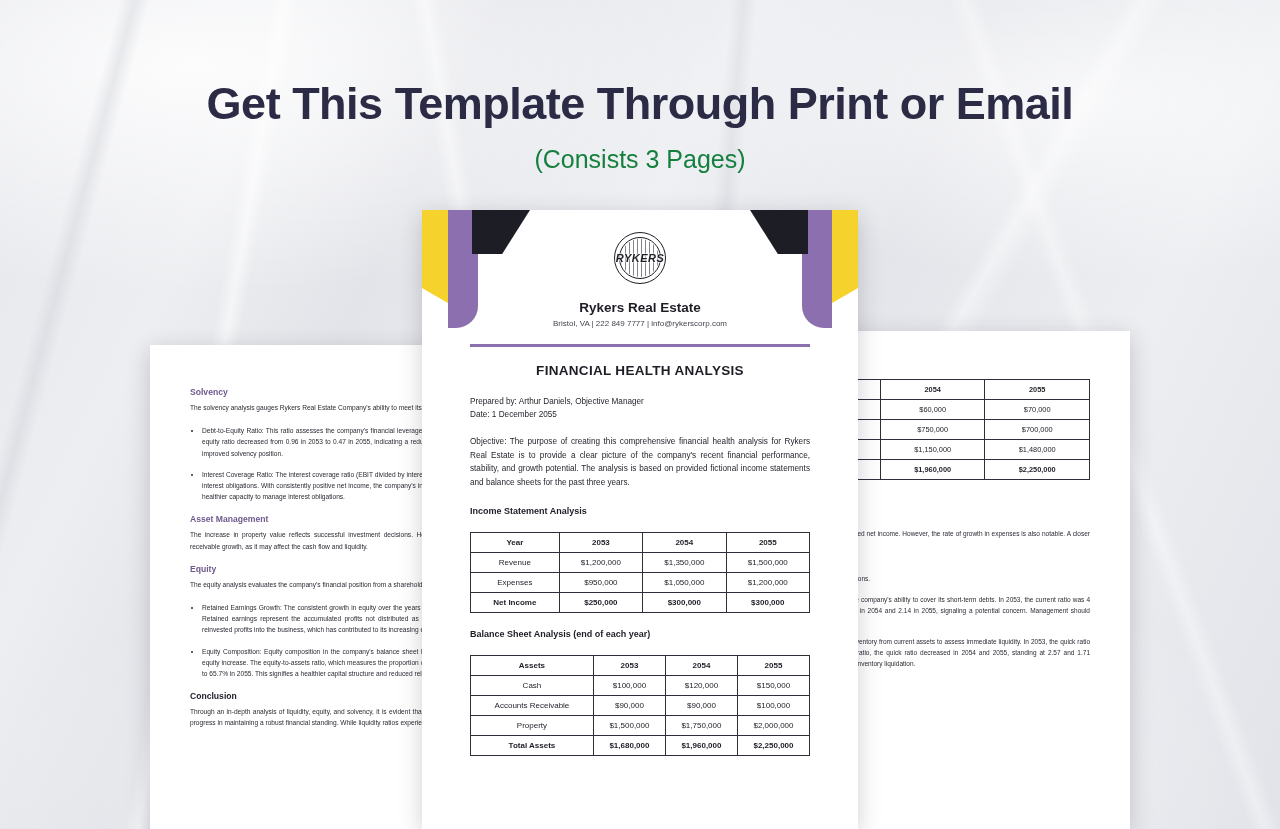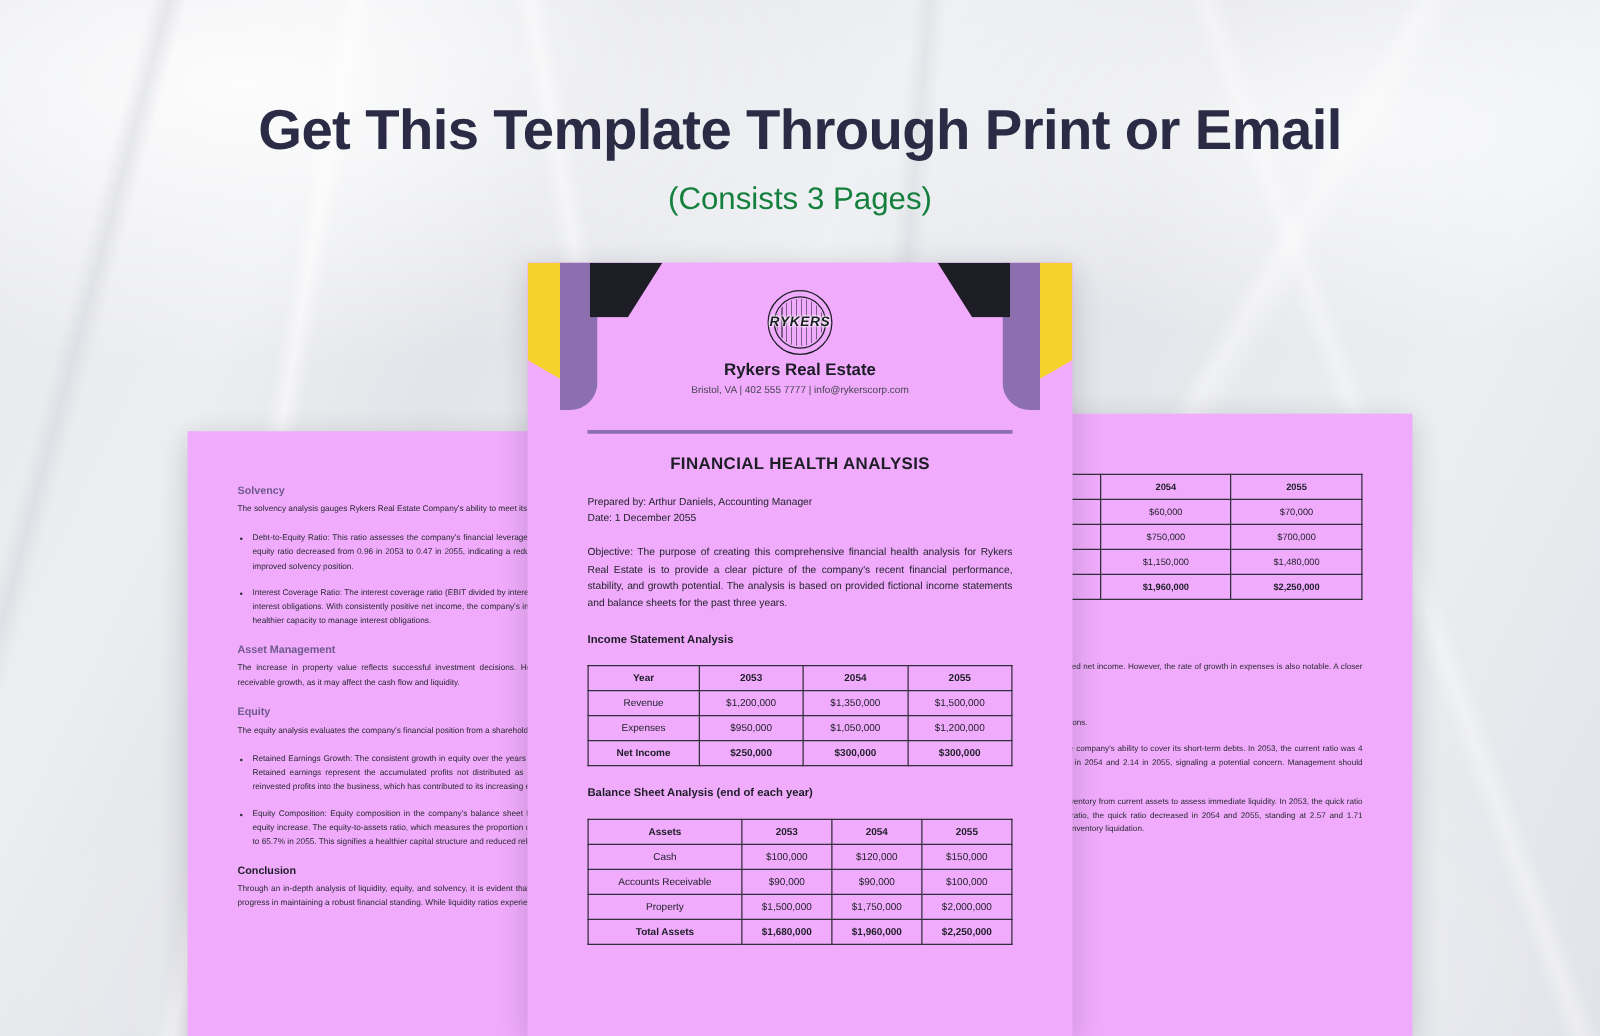--- a/index.html
+++ b/index.html
@@ -40,21 +40,21 @@
   }
   .subhead {
     position: absolute; top: 145px; left: 0; right: 0;
     text-align: center;
     font-size: 25px; color: #15803d;
   }
 
   
   .page {
     position: absolute;
-    background: #f0abfc;
+    background: #ffffff;
     box-shadow: 0 6px 22px rgba(40,40,60,0.22);
     overflow: hidden;
   }
   .page-left {
     left: 150px; top: 345px; width: 480px; height: 498px;
     z-index: 1;
   }
   .page-right {
     left: 650px; top: 331px; width: 480px; height: 498px;
     z-index: 1;
@@ -127,21 +127,21 @@
   }
   .logo-text {
     position: relative;
     font-size: 11px; font-weight: bold; letter-spacing: .5px;
     color: #1d1d26;
     font-style: italic;
     z-index: 2;
     text-shadow: 0 0 2px #fff, 0 0 2px #fff, 0 0 2px #fff;
   }
   .brand-name {
-    margin-top: 4px;
+    margin-top: 16px;
     font-size: 13.5px; font-weight: bold; color: #1d1d26;
   }
   .brand-contact {
     margin-top: 4px;
     font-size: 8px; color: #44444f;
   }
   .rule {
     margin: 14px 48px 0;
     height: 3px; background: #8b6fae;
   }
@@ -300,31 +300,31 @@
     <div class="blk yellow-r"></div>
     <div class="blk purple-r"></div>
     <div class="blk black-r"></div>
 
     <div class="logo-wrap">
       <div class="logo-circle">
         <div class="stripes"></div>
         <span class="logo-text">RYKERS</span>
       </div>
       <div class="brand-name">Rykers Real Estate</div>
-      <div class="brand-contact">Bristol, VA | 402 555 7777 | info@rykerscorp.com</div>
+      <div class="brand-contact">Bristol, VA | 222 849 7777 | info@rykerscorp.com</div>
     </div>
   </div>
 
   <div class="rule"></div>
 
   <div class="doc-title">FINANCIAL HEALTH ANALYSIS</div>
 
   <div class="body-pad">
     <div class="meta">
-      <div>Prepared by: Arthur Daniels, Accounting Manager</div>
+      <div>Prepared by: Arthur Daniels, Objective Manager</div>
       <div>Date: 1 December 2055</div>
     </div>
 
     <div class="objective">Objective: The purpose of creating this comprehensive financial health analysis for Rykers Real Estate is to provide a clear picture of the company's recent financial performance, stability, and growth potential. The analysis is based on provided fictional income statements and balance sheets for the past three years.</div>
 
     <div class="sec-title">Income Statement Analysis</div>
 
     <table class="fin">
       <thead>
         <tr>

